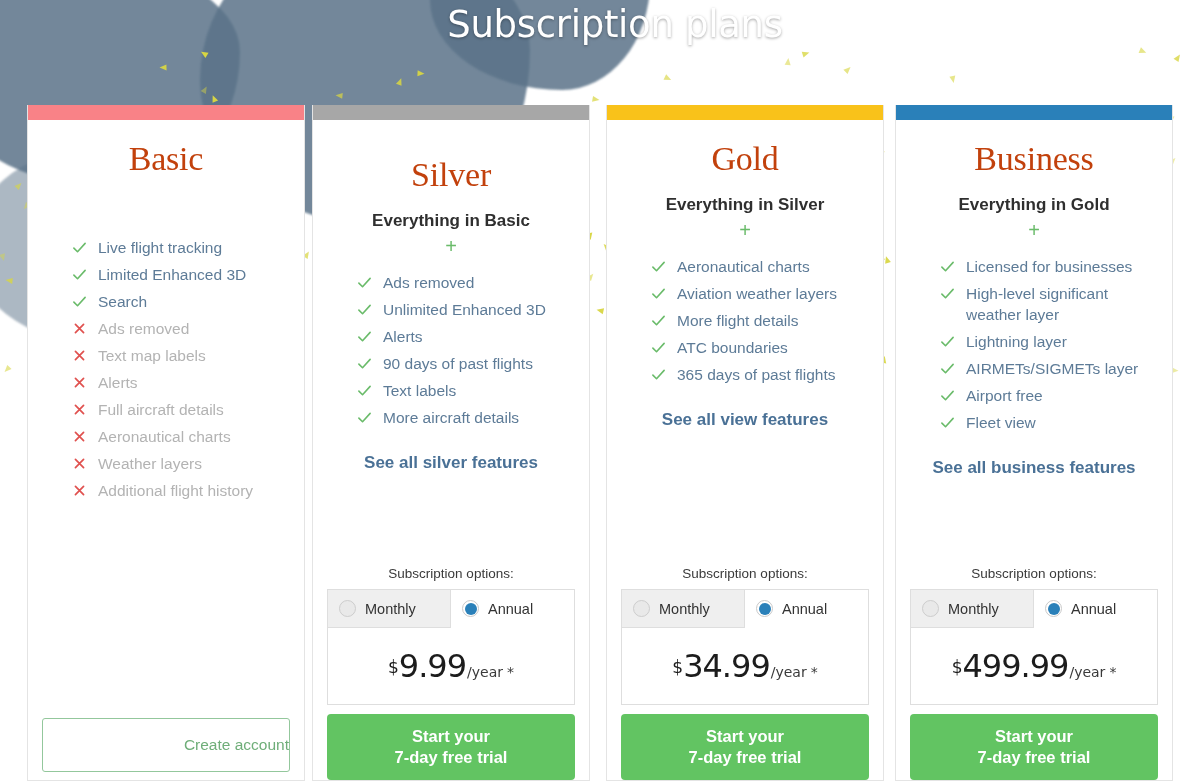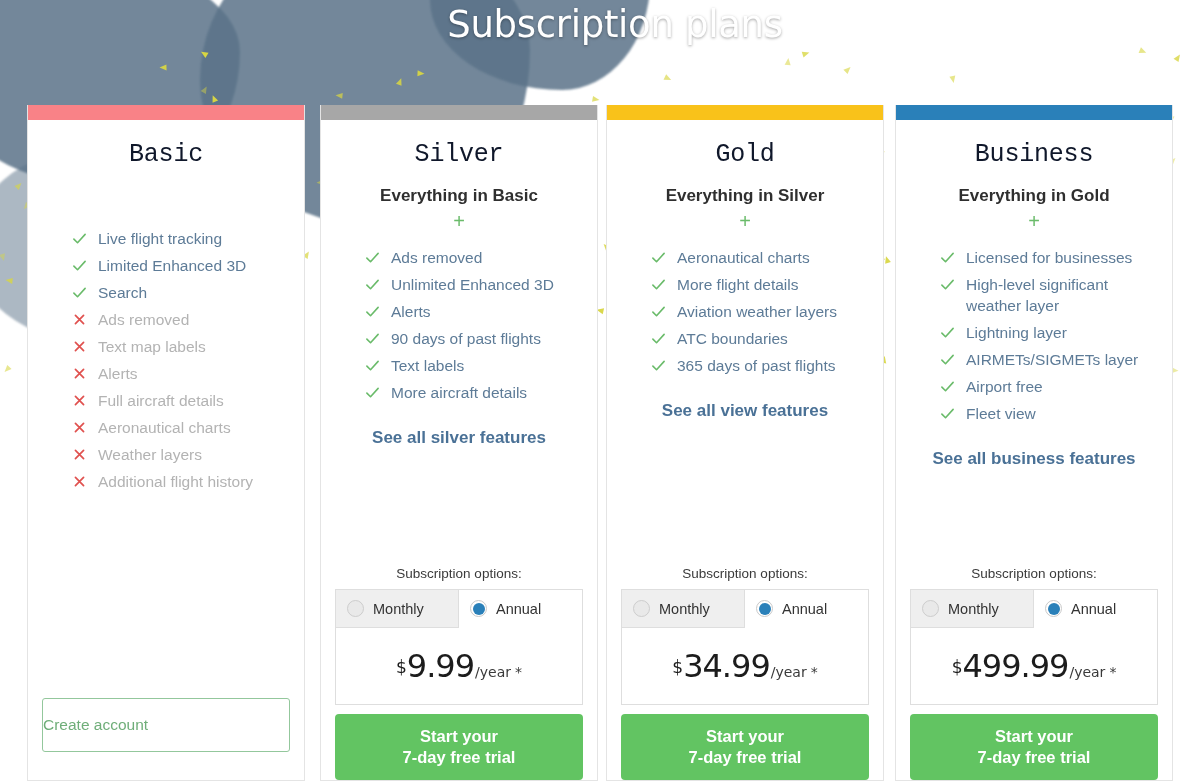--- a/index.html
+++ b/index.html
@@ -73,37 +73,37 @@
     z-index:5;
   }
   .card{
     position:absolute; top:0; width:278px; height:676px;
     background:#ffffff;
     border:1px solid #e4e4e4;
     border-top:none;
     display:flex; flex-direction:column;
   }
   .card.c1{ left:27px; }
-  .card.c2{ left:320px; }
+  .card.c2{ left:312px;gap:16px; }
   .card.c3{ left:606px; }
   .card.c4{ left:895px; }
 
   .accent{ height:15px; width:100%; }
 
   .card-body{
     flex:1;
     display:flex; flex-direction:column;
     padding:0 14px;
     position:relative;
   }
   .plan-name{
     text-align:center;
-    font-size:25px; font-weight:400;
-    color:#0f172a;
-    font-family:Liberation Mono, monospace;
+    font-size:34px; font-weight:400;
+    color:#c2410c;
+    font-family:Liberation Serif, serif;
     margin-top:20px;
     letter-spacing:-.2px;
   }
   .plan-sub{
     text-align:center;
     font-size:17px; font-weight:700;
     color:#2f2f2f;
     margin-top:17px;
   }
   .plus{
@@ -197,25 +197,25 @@
     text-align:center;
     font-size:16.5px; font-weight:700;
     line-height:21px;
     padding:12px 0;
     cursor:pointer;
   }
   .cta .l2{ display:block; }
 
   .create-acct{
     margin-top:auto;
-    margin-bottom:28px;
+    margin-bottom:8px;
     border:1px solid #93c79c;
     border-radius:3px;
     color:#6fae79;
-    text-align:left;
+    text-align:right;
     font-size:15.5px;
     padding:17px 0;
     cursor:pointer;
   }
 </style>
 </head>
 <body>
 
 <div id="bg-map">
   <div class="land" style="left:-60px;top:-40px;width:300px;height:230px;"></div>
@@ -628,29 +628,29 @@
               </svg>
             </span>
             <span class="lbl">Aeronautical charts</span>
           </li>
           <li class="on">
             <span class="mark">
               <svg width="15" height="15" viewBox="0 0 16 16">
                 <path d="M2 8.6 5.9 12.5 14 3.6" fill="none" stroke="#6abb6a" stroke-width="1.7" stroke-linecap="round" stroke-linejoin="round"></path>
               </svg>
             </span>
+            <span class="lbl">Aviation weather layers</span>
+          </li>
+          <li class="on">
+            <span class="mark">
+              <svg width="15" height="15" viewBox="0 0 16 16">
+                <path d="M2 8.6 5.9 12.5 14 3.6" fill="none" stroke="#6abb6a" stroke-width="1.7" stroke-linecap="round" stroke-linejoin="round"></path>
+              </svg>
+            </span>
             <span class="lbl">More flight details</span>
-          </li>
-          <li class="on">
-            <span class="mark">
-              <svg width="15" height="15" viewBox="0 0 16 16">
-                <path d="M2 8.6 5.9 12.5 14 3.6" fill="none" stroke="#6abb6a" stroke-width="1.7" stroke-linecap="round" stroke-linejoin="round"></path>
-              </svg>
-            </span>
-            <span class="lbl">Aviation weather layers</span>
           </li>
           <li class="on">
             <span class="mark">
               <svg width="15" height="15" viewBox="0 0 16 16">
                 <path d="M2 8.6 5.9 12.5 14 3.6" fill="none" stroke="#6abb6a" stroke-width="1.7" stroke-linecap="round" stroke-linejoin="round"></path>
               </svg>
             </span>
             <span class="lbl">ATC boundaries</span>
           </li>
           <li class="on">

